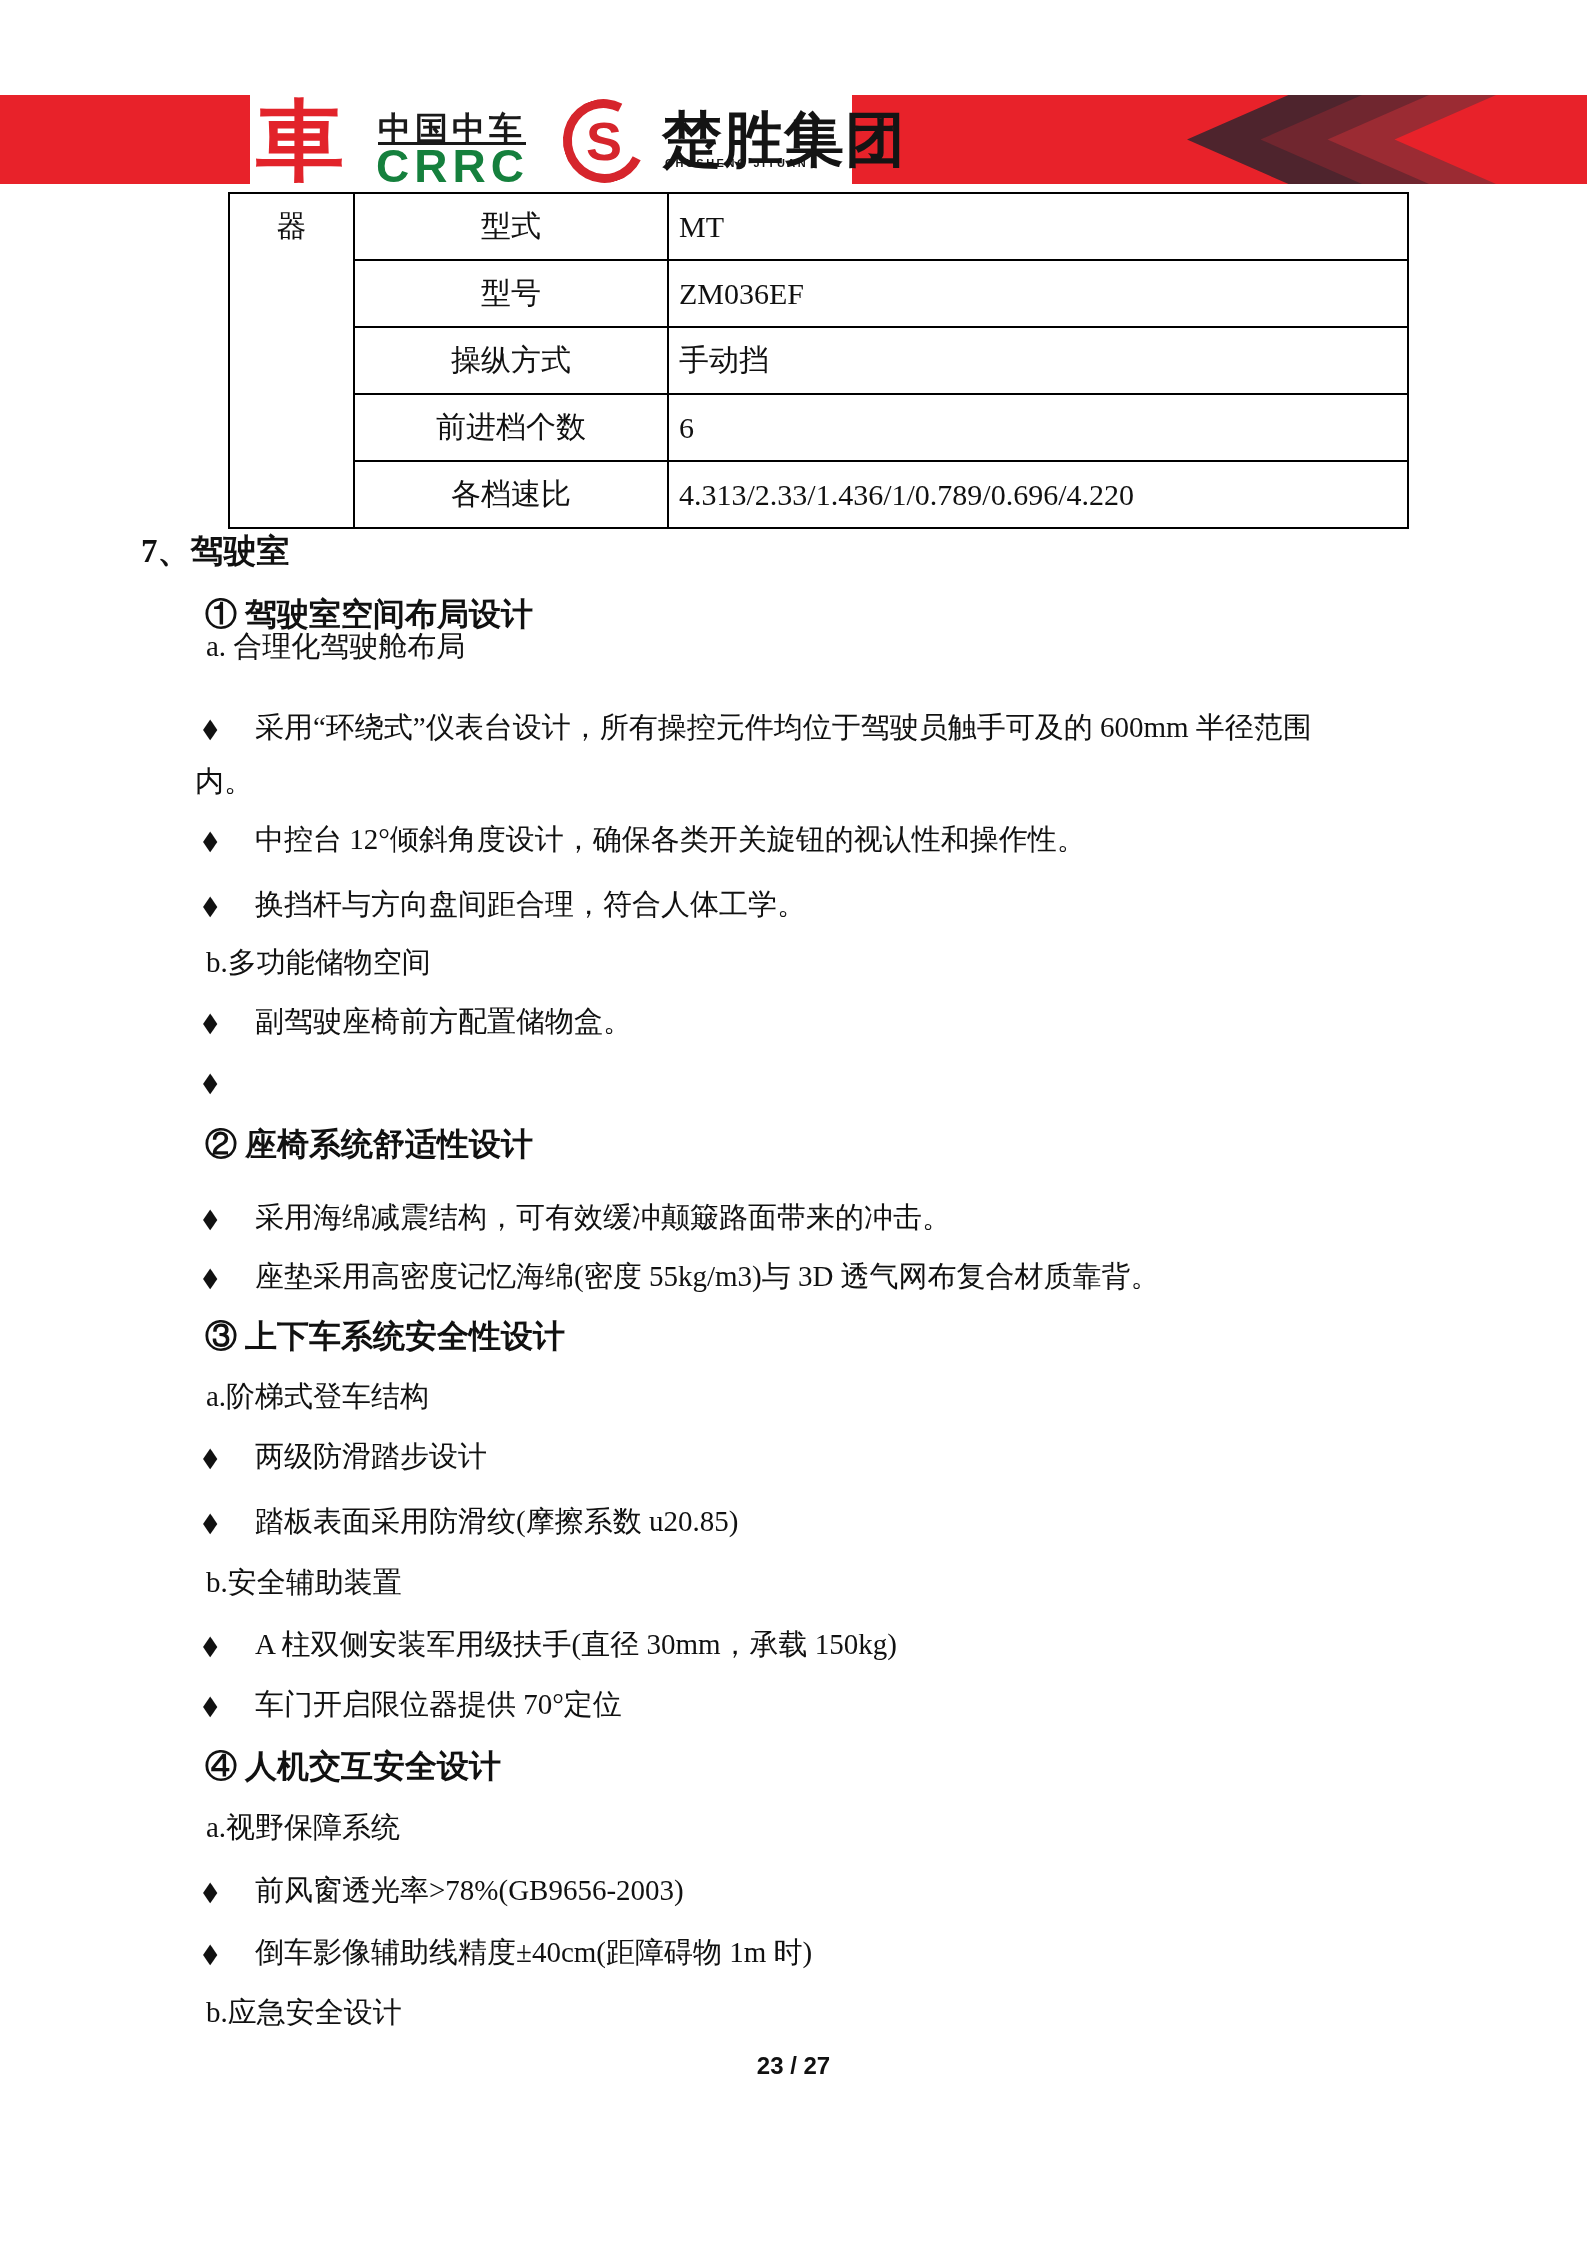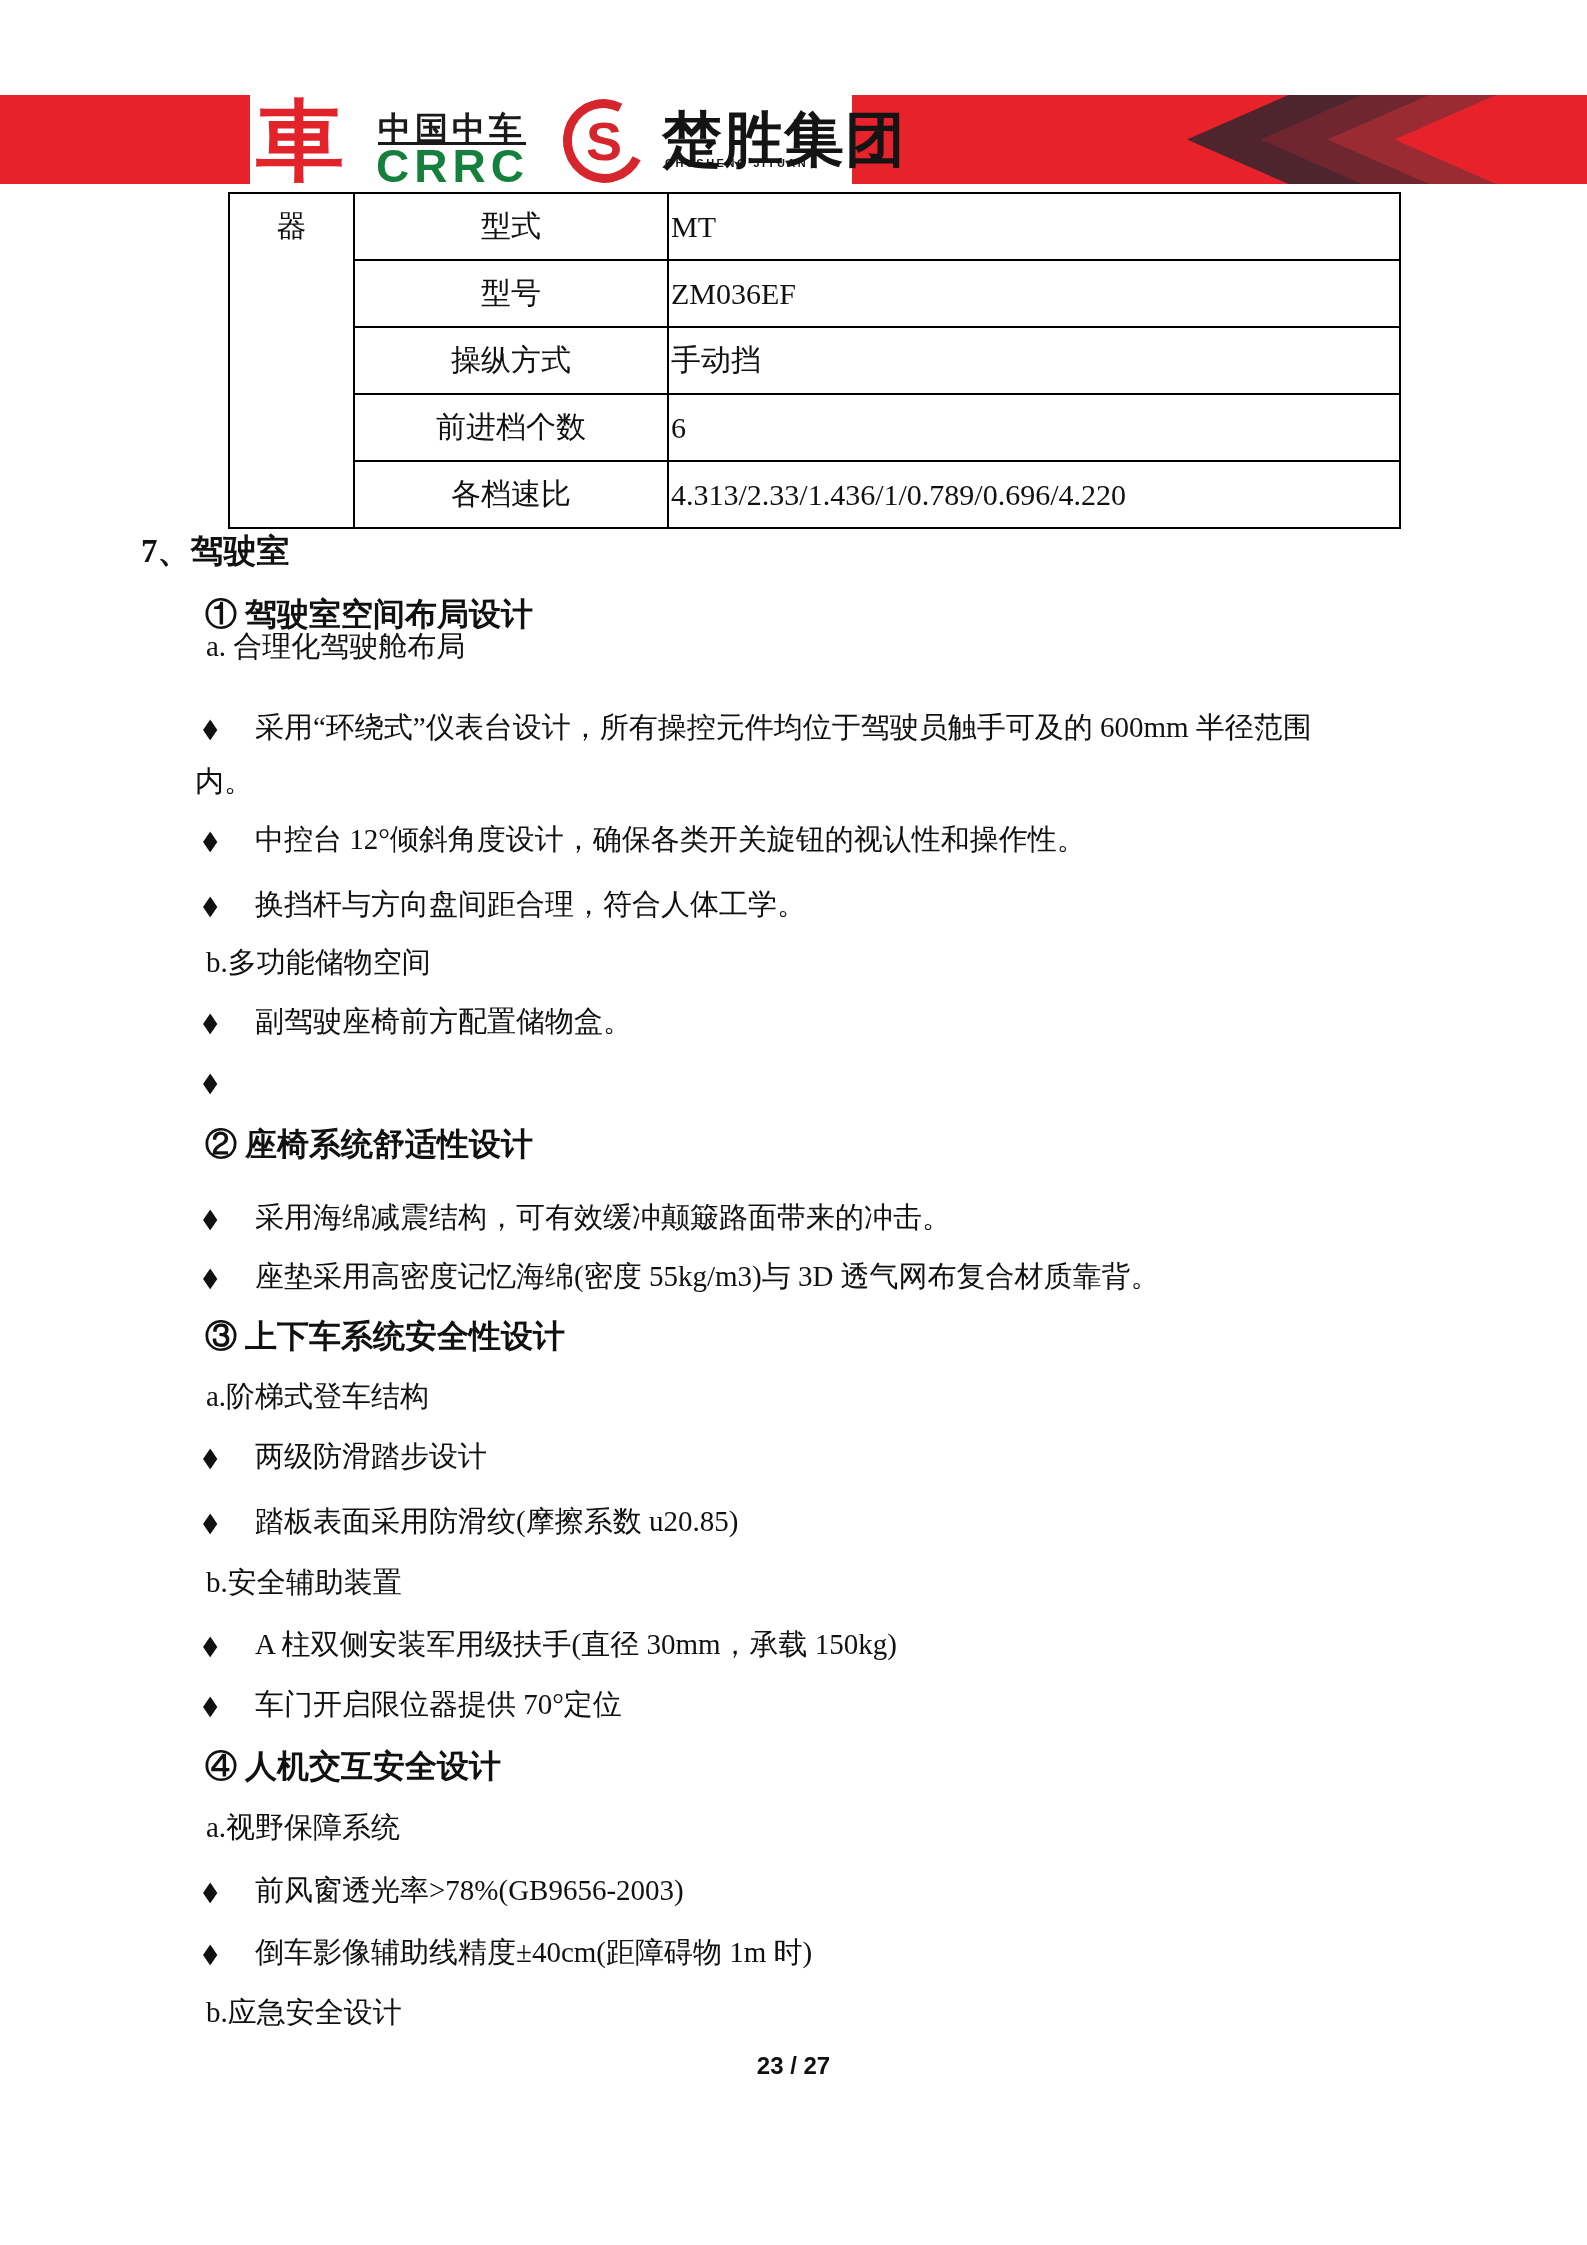--- a/index.html
+++ b/index.html
@@ -39,21 +39,21 @@
            letter-spacing:1px; color:#141414; }
   .cs-en { left:665px; top:157px; font-size:11px; font-weight:bold;
            letter-spacing:2.5px; color:#141414; }
   
   table.spec { position:absolute; left:228px; top:192px; width:1158px;
                border-collapse:collapse; table-layout:fixed; }
   table.spec td { border:2px solid #000; height:63px; font-size:30px;
                   color:#111; overflow:hidden; white-space:nowrap; }
   td.side  { width:121px; text-align:center; vertical-align:top; padding-top:12px; }
   td.label { width:310px; text-align:center;border-radius:29px; }
-  td.value { width:727px; text-align:left; padding-left:2px; font-size:29px; }
+  td.value { width:727px; text-align:left; padding-left:10px; font-size:29px; }
   
   .line { position:absolute; height:62px; display:flex; align-items:center;
           white-space:nowrap; font-size:29px; color:#111; }
   .sec   { left:141px; font-size:33px; font-weight:bold; }
   .sub   { left:205px; font-size:32px; font-weight:bold; }
   .alpha { left:206px; }
   .cont  { left:195px; }
   .bullet{ left:203px; }
   .bullet .dm { font-size:26px; transform:scaleX(0.72) scaleY(1.05);
                 transform-origin:left center; margin-right:14px; width:38px;

